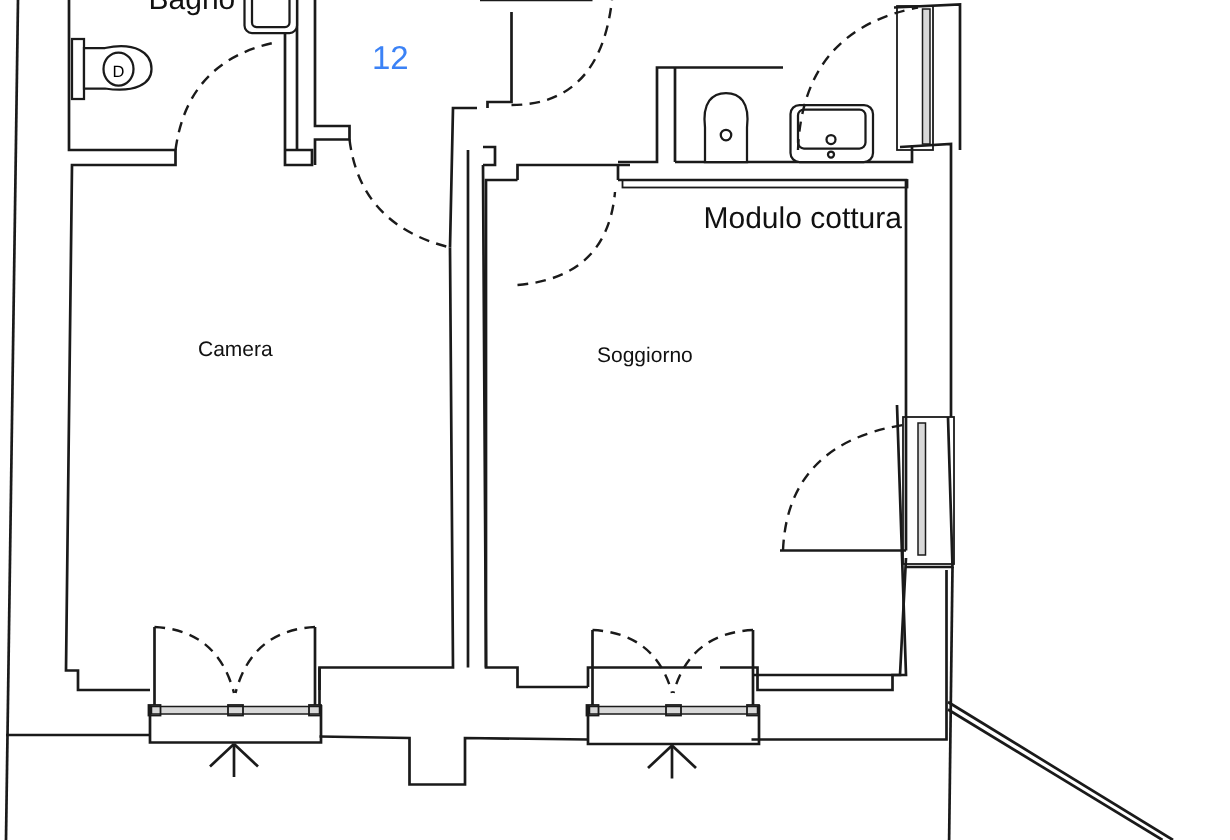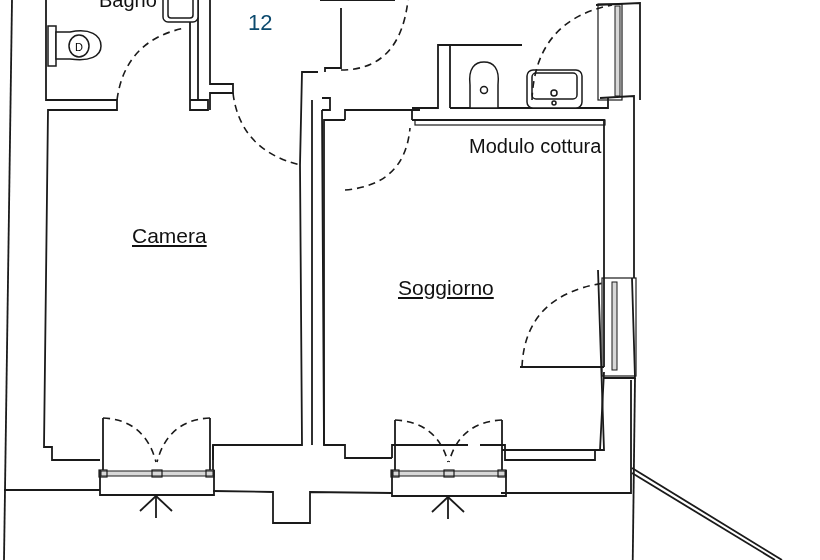--- a/index.html
+++ b/index.html
@@ -4,21 +4,21 @@
 <style>
   html, body { margin:0; padding:0; background:#ffffff; }
   body { width:820px; height:560px; overflow:hidden; position:relative; font-family:"Liberation Sans", sans-serif; }
   #plan { position:absolute; left:0; top:0; width:820px; height:560px; }
   .wall { fill:none; stroke:#1a1a1a; stroke-width:1.8; stroke-linejoin:miter; }
   .thin { fill:none; stroke:#1a1a1a; stroke-width:1.2; }
   .swing { fill:none; stroke:#1a1a1a; stroke-width:1.6; stroke-dasharray:7 5; }
   .fixture { fill:#ffffff; stroke:#1a1a1a; stroke-width:1.5; }
   .glass { fill:#d8d8d8; stroke:#1a1a1a; stroke-width:1; }
   .label { position:absolute; color:#111; white-space:nowrap; }
-  .room-label { font-size:21px;text-decoration:underline; }
+  .room-label { font-size:14px; }
   .small-label { font-size:20px; }
   .unit-number { font-size:22px; }
 </style>
 </head>
 <body>
 
 <svg id="plan" viewBox="0 0 820 560" xmlns="http://www.w3.org/2000/svg">
 
   <line class="wall" x1="12" y1="0" x2="4" y2="560"></line>
 
@@ -135,16 +135,16 @@
     <line class="wall" x1="156" y1="496" x2="172" y2="511"></line>
   </g>
   <g>
     <line class="wall" x1="448" y1="497" x2="448" y2="519"></line>
     <line class="wall" x1="448" y1="497" x2="432" y2="512"></line>
     <line class="wall" x1="448" y1="497" x2="464" y2="512"></line>
   </g>
 </svg>
 
 <div class="label small-label" style="left:99px; top:-11px;">Bagno</div>
-<div class="label unit-number" style="left:248px; top:10px; color:#0c4a6e;text-align:right;">12</div>
+<div class="label unit-number" style="left:248px; top:26px; color:#3b82f6;text-align:right;">12</div>
 <div class="label small-label" style="left:469px; top:135px;">Modulo cottura</div>
 <div class="label room-label" style="left:132px; top:224px;">Camera</div>
-<div class="label room-label" style="left:398px; top:228px;margin-top:48px;">Soggiorno</div>
+<div class="label room-label" style="left:398px; top:228px;">Soggiorno</div>
 
 </body></html>

